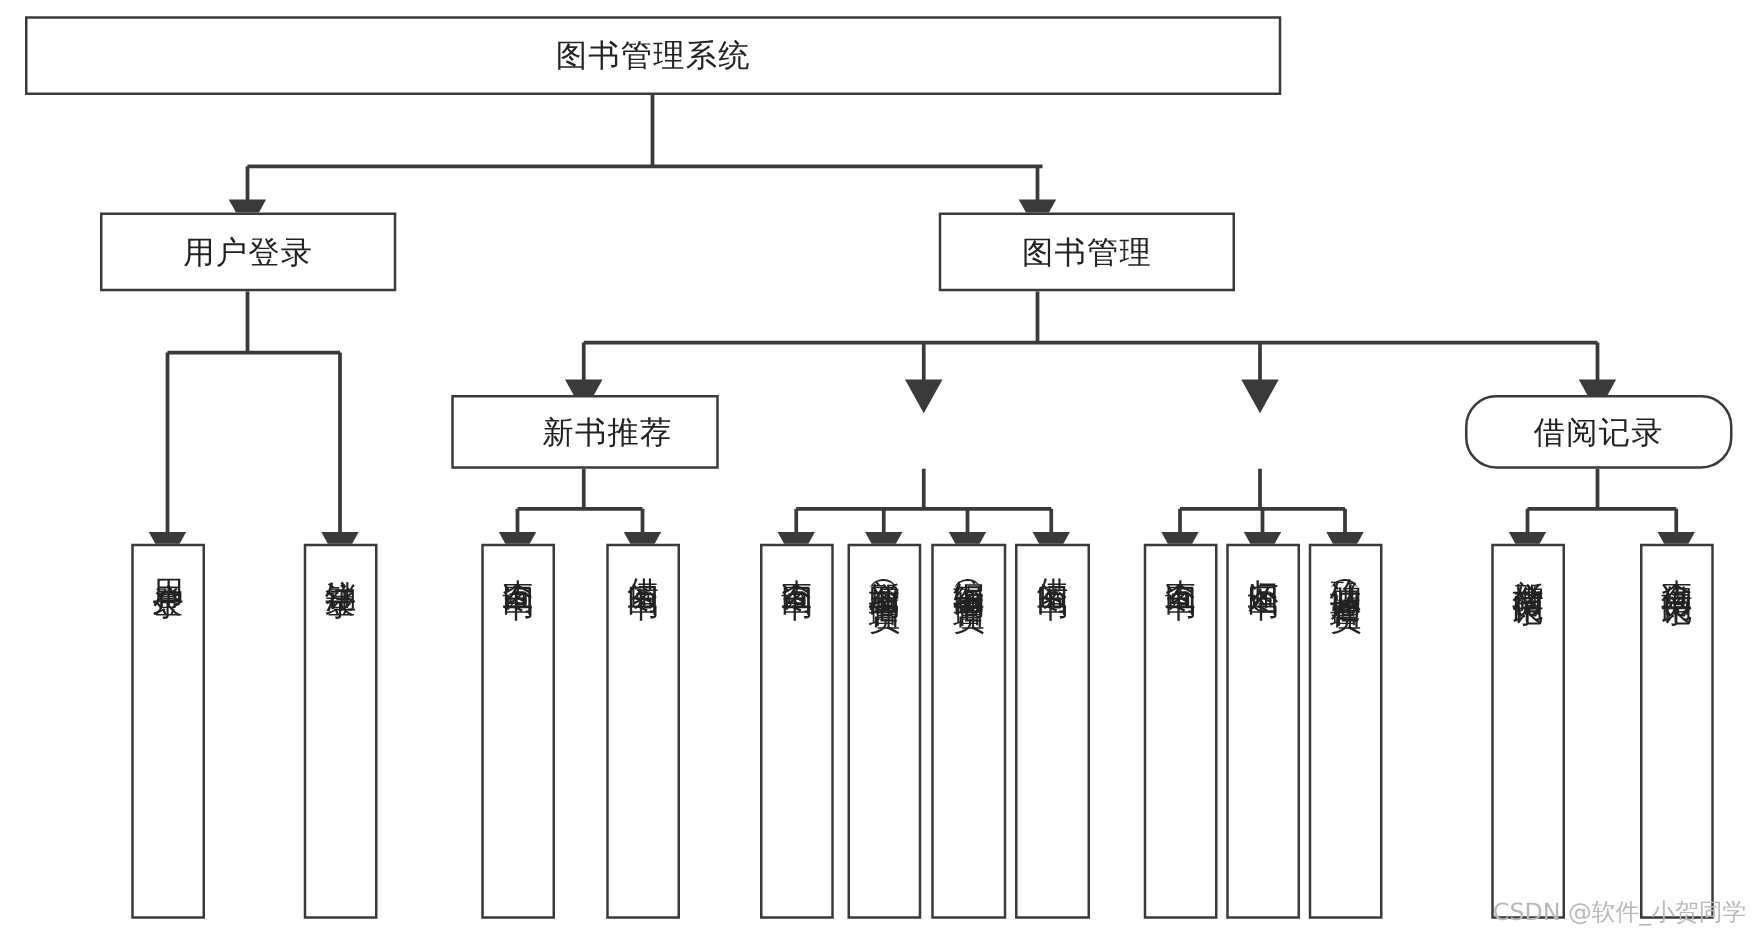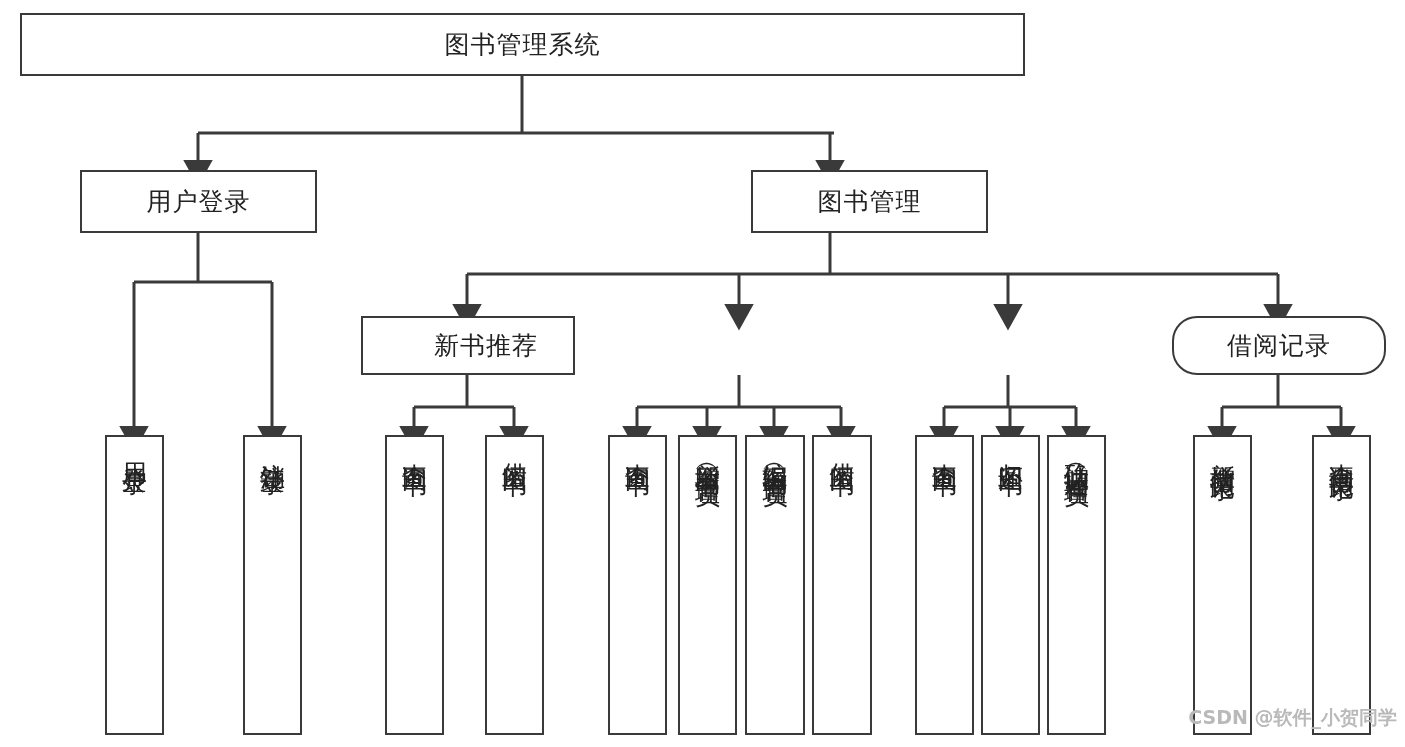--- a/index.html
+++ b/index.html
@@ -60,27 +60,26 @@
     top: 0;
     width: 1405px;
     height: 747px;
     z-index: 1;
     pointer-events: none;
   }
   
   #watermark {
     position: absolute;
     right: 8px;
-    bottom: 16px;
+    bottom: 4px;
     font-size: 19px;
     color: #b9b9b9;
     z-index: 5;
     white-space: nowrap;
     font-family: "DejaVu Sans", "Liberation Sans", sans-serif;
-    font-weight: bold;
   }
 </style>
 </head>
 <body>
 
 <div id="canvas">
 
   <svg id="wires" viewBox="0 0 1405 747" width="1405" height="747" xmlns="http://www.w3.org/2000/svg">
     <defs>
       <marker id="arw" markerWidth="12" markerHeight="12" refX="1.5" refY="5" orient="auto" markerUnits="strokeWidth">

